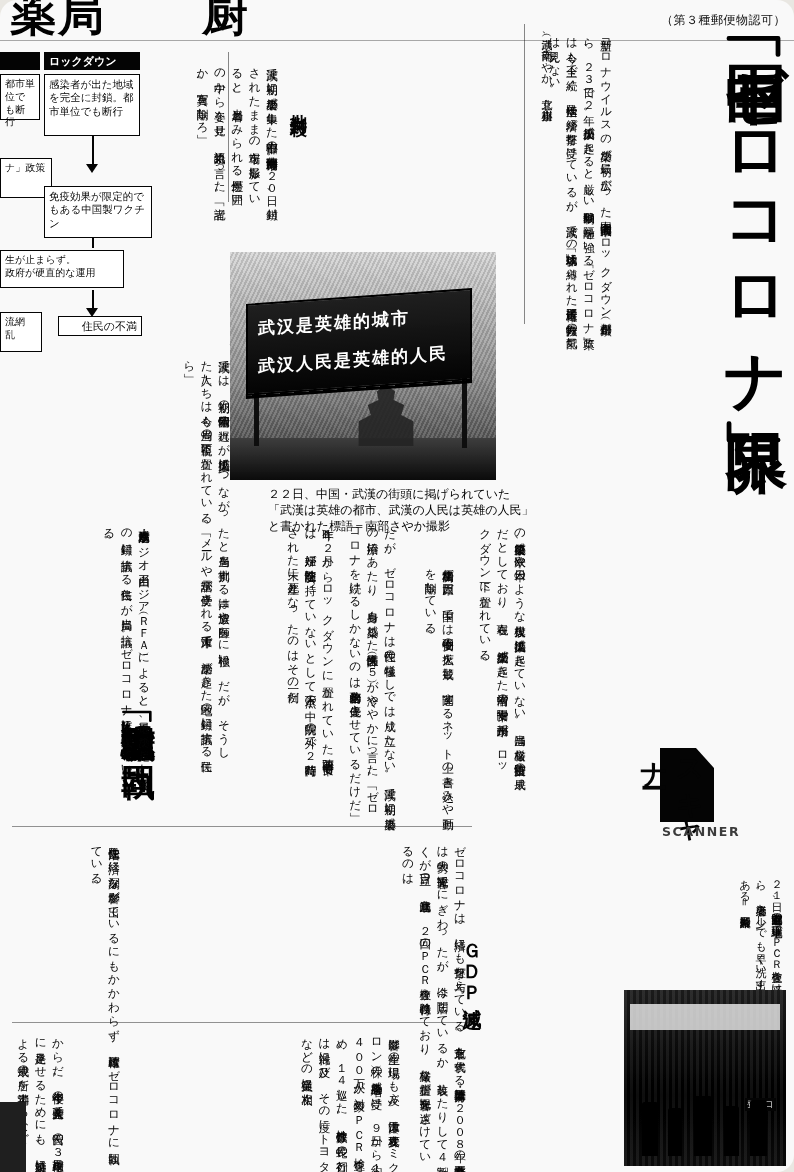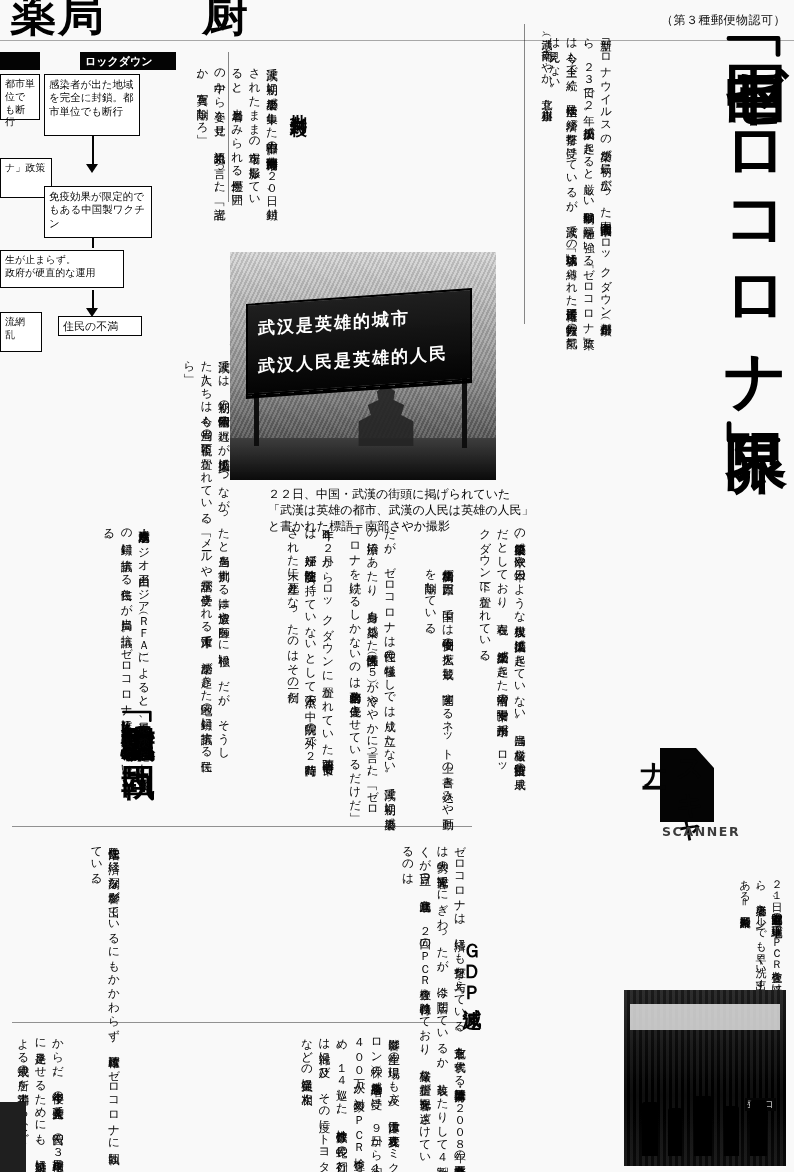--- a/index.html
+++ b/index.html
@@ -10,20 +10,21 @@
     background: #e9e7e2;
     font-family: "DejaVu Sans", sans-serif;
     position: relative;
     overflow: hidden;
     filter: grayscale(100%) contrast(112%);
   }
   .page {
     position: absolute;
     inset: 0;
     background: #eeece7;
+    border-radius: 17px;
   }
 
   
   .top-cut {
     position: absolute; left: 0; top: 0; width: 794px; height: 40px;
     overflow: hidden;
   }
   .top-cut .big {
     position: absolute; font-family: "DejaVu Serif", serif;
     font-weight: 700; color: #100e0b;
@@ -259,31 +260,31 @@
 
 <div class="page">
 
   <div class="top-cut">
     <div class="big" style="left:10px;">薬局　　厨</div>
     <div class="postal">（第３種郵便物認可）</div>
   </div>
   <div class="rule" style="left:0;top:40px;width:794px;height:1px;opacity:.35"></div>
 
   <div class="flow">
-    <div class="fbox black" style="left:44px; top:24px; width:96px; height:18px; font-size:11px; padding:2px 4px;margin-left:36px;">ロックダウン</div>
+    <div class="fbox black" style="left:44px; top:24px; width:96px; height:18px; font-size:11px; padding:2px 4px;">ロックダウン</div>
     <div class="fbox" style="left:44px; top:46px; width:96px; height:62px;">感染者が出た地域を完全に封鎖。都市単位でも断行</div>
     <div class="fbox black" style="left:0px; top:24px; width:40px; height:18px;"></div>
     <div class="fbox" style="left:0px; top:46px; width:40px; height:46px; font-size:10px;">都市単位でも断行</div>
     <div class="fbox" style="left:0px; top:130px; width:52px; height:40px; font-size:10px;">ナ」政策</div>
     <div class="fbox" style="left:0px; top:222px; width:124px; height:38px; font-size:10px; white-space:pre-line;">生が止まらず。
 政府が硬直的な運用</div>
     <div class="fbox" style="left:44px; top:158px; width:108px; height:52px;">免疫効果が限定的でもある中国製ワクチン</div>
     <div class="fbox" style="left:0px; top:284px; width:42px; height:40px; font-size:10px; white-space:pre-line;">流網
 乱</div>
-    <div class="fbox" style="left:58px; top:288px; width:84px; height:20px; font-size:11px;">住民の不満</div>
+    <div class="fbox" style="left:58px; top:288px; width:84px; height:20px; font-size:11px;text-align:right;">住民の不満</div>
 
     <div class="vline" style="left:92px; top:108px; height:30px;"></div>
     <div class="arrow-d" style="left:86px; top:136px;"></div>
     <div class="vline" style="left:92px; top:210px; height:10px;"></div>
     <div class="vline" style="left:92px; top:262px; height:22px;"></div>
     <div class="arrow-d" style="left:86px; top:280px;"></div>
   </div>
 
   <div class="hihan">批判封殺</div>
 

